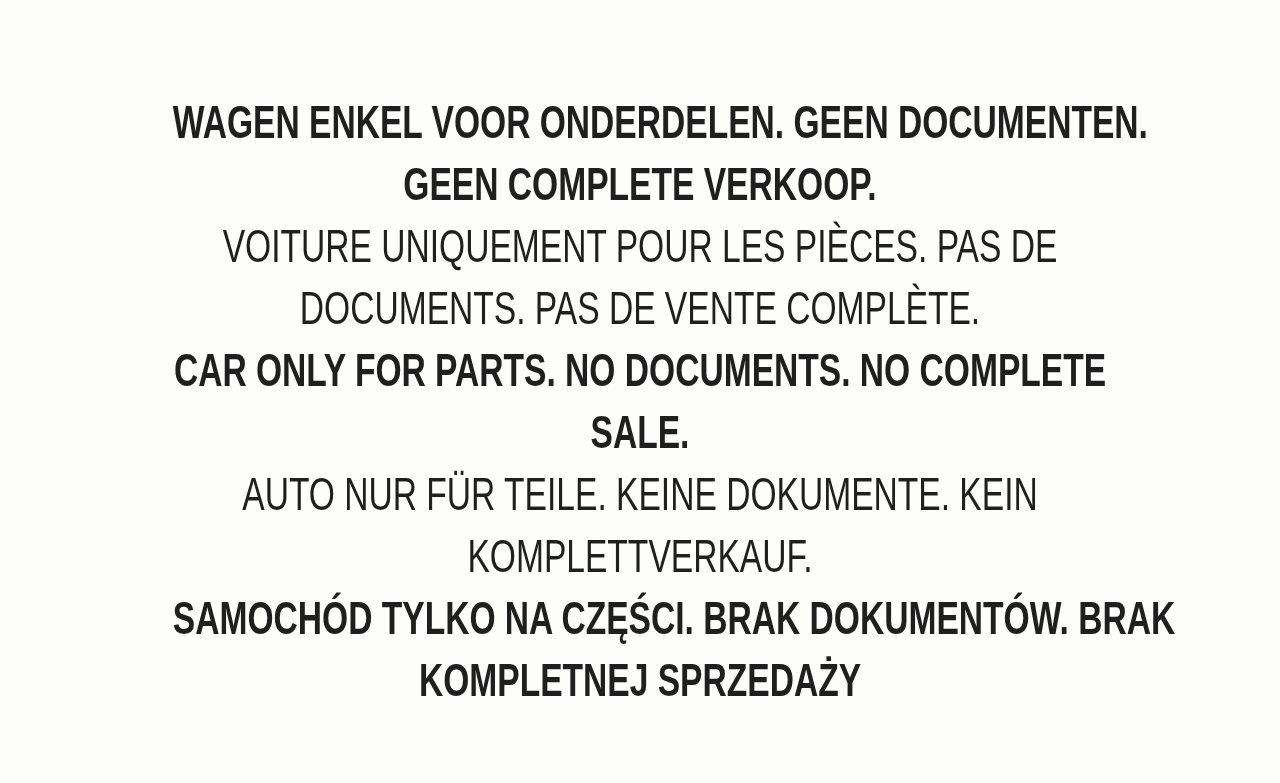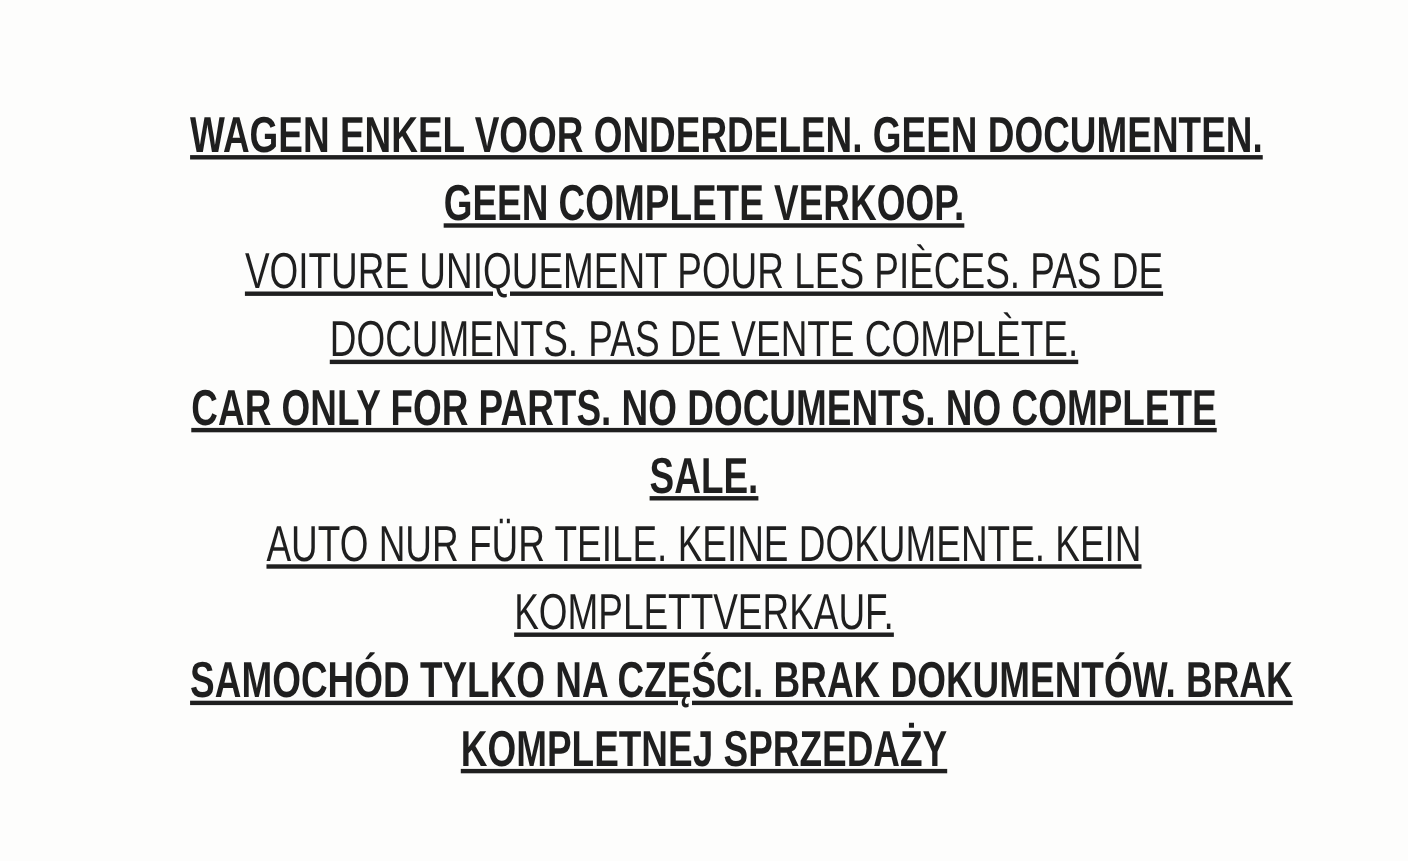--- a/index.html
+++ b/index.html
@@ -19,21 +19,20 @@
     inset: 0;
     background: #fdfdfc;
   }
   .notice {
     position: absolute;
     top: 91px;
     left: 0;
     width: 1280px;
     text-align: center;
     color: #1f1f1f;
-    text-decoration: underline;
   }
   .line {
     height: 62px;
     line-height: 62px;
     font-size: 46px;
     font-weight: 400;
     white-space: nowrap;
     transform: scaleX(0.73);
     transform-origin: 50% 50%;
     letter-spacing: 0px;

